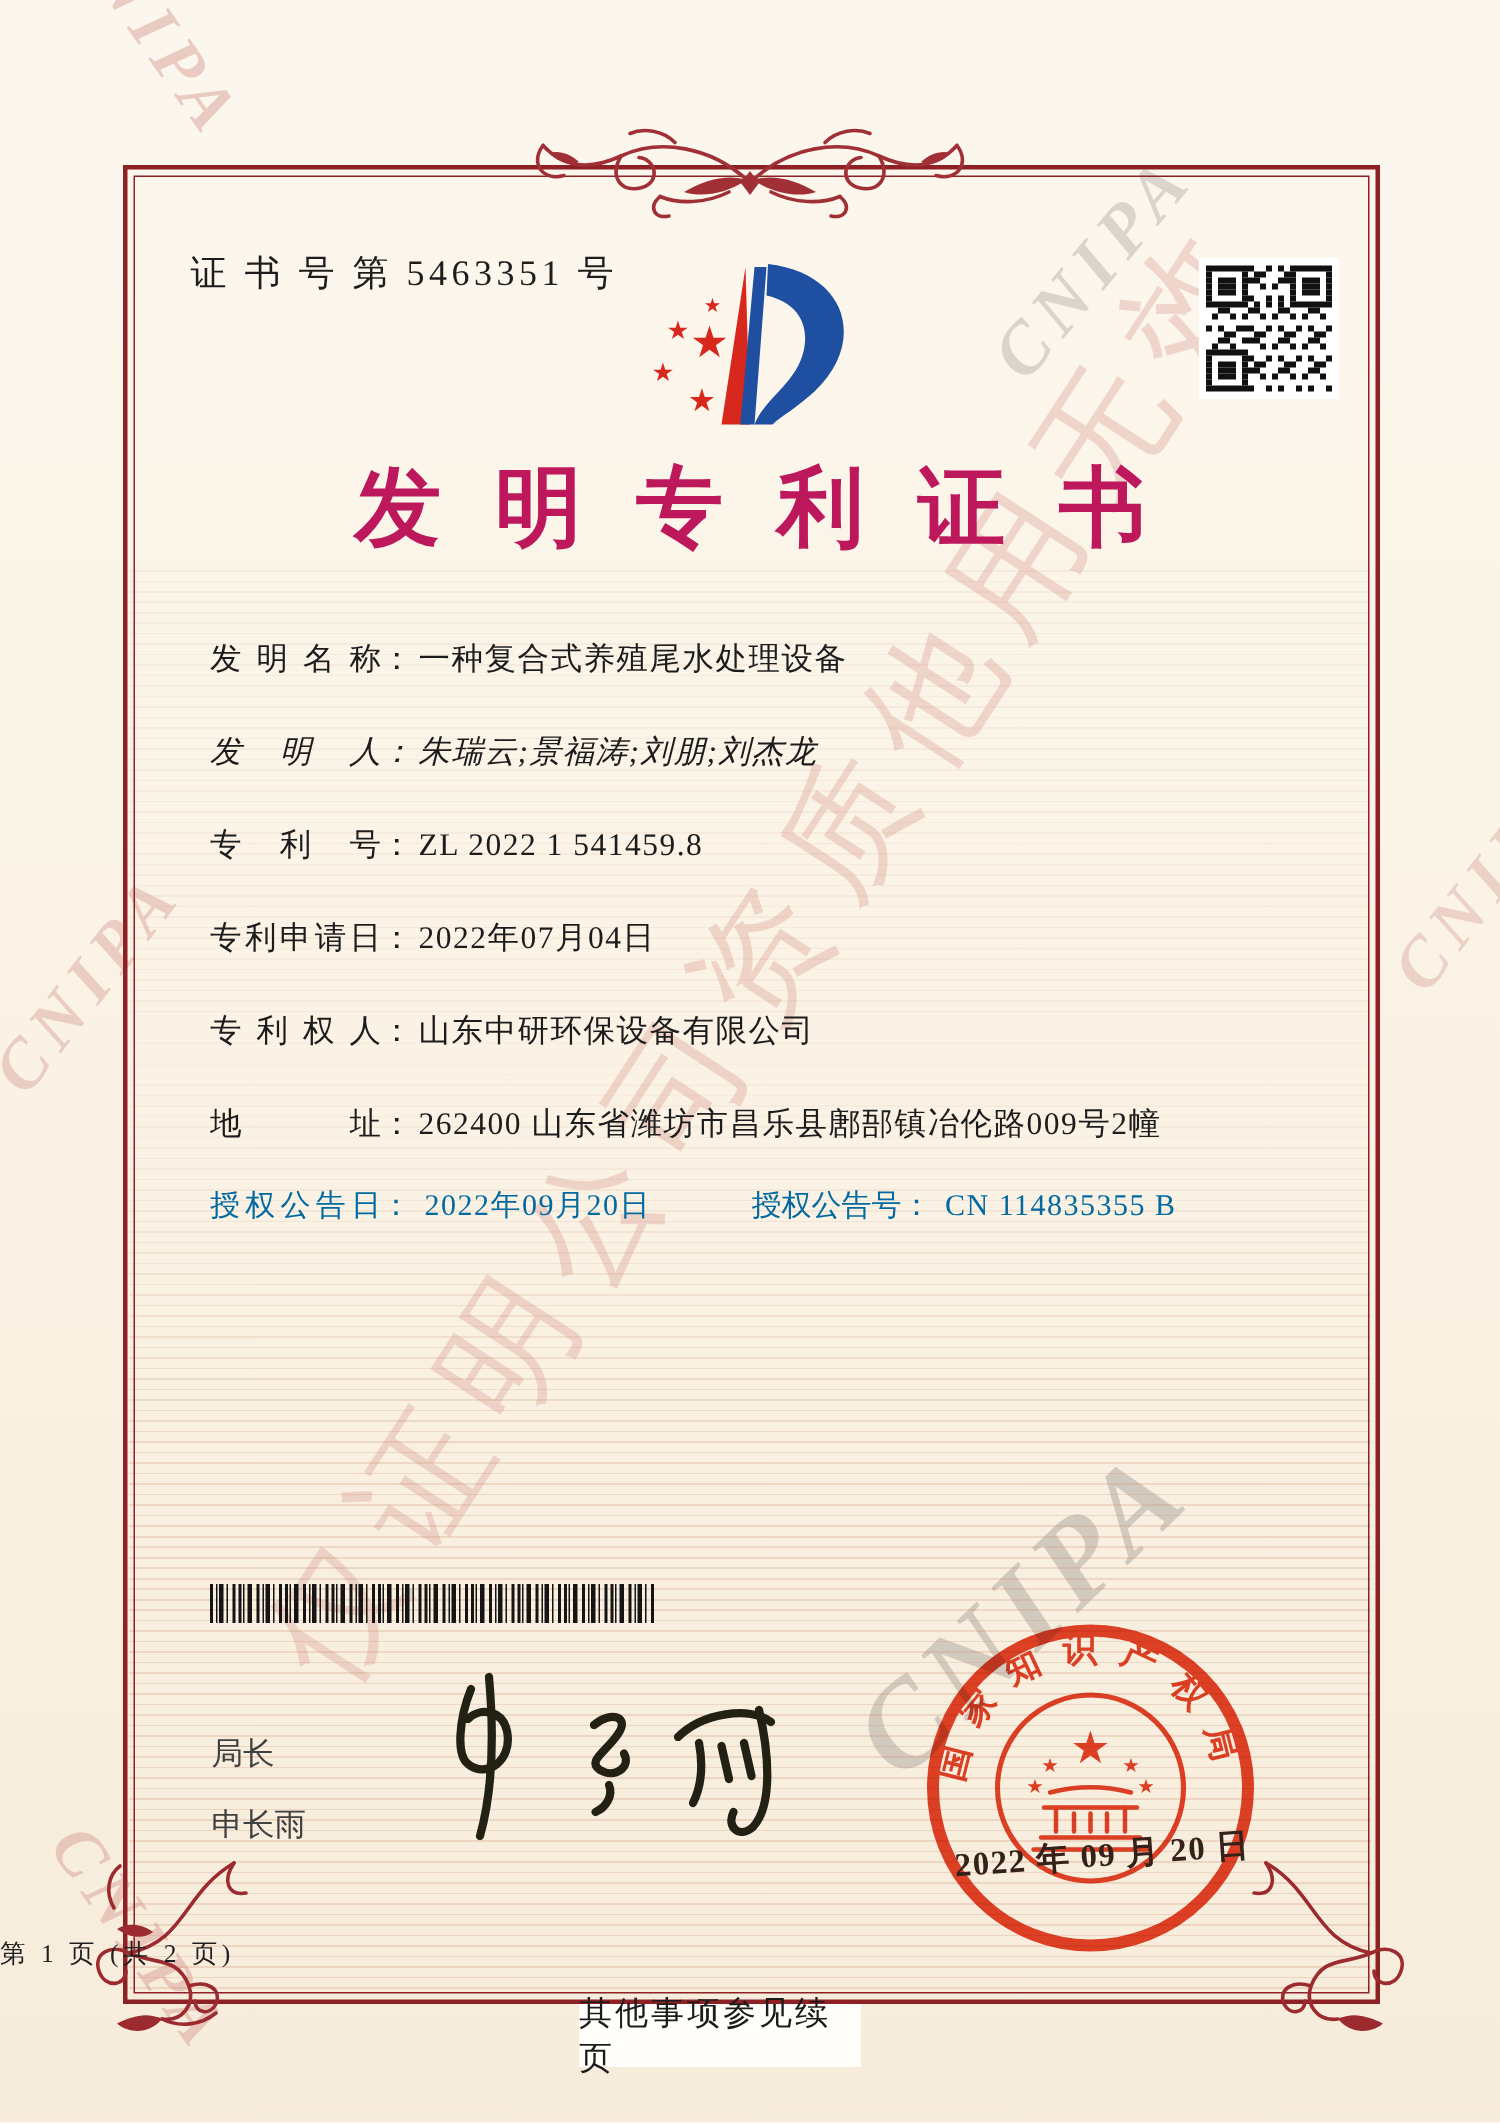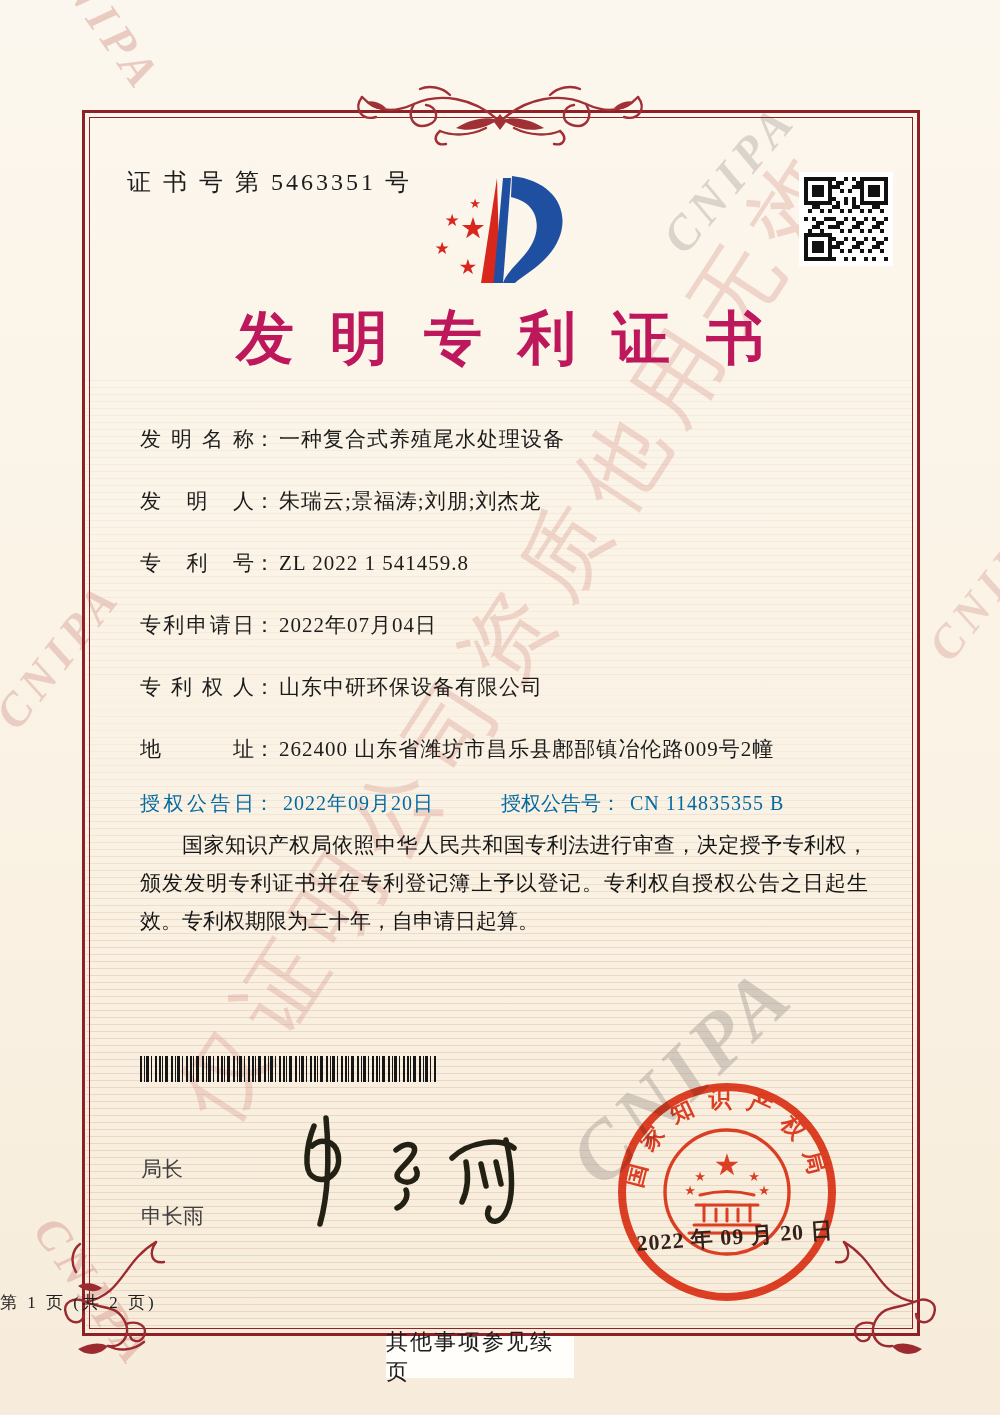--- a/index.html
+++ b/index.html
@@ -326,36 +326,35 @@
     <rect x="53" y="85" width="4" height="4" fill="#111"></rect>
     <rect x="65" y="85" width="4" height="4" fill="#111"></rect>
     <rect x="73" y="85" width="4" height="4" fill="#111"></rect>
     <rect x="85" y="85" width="4" height="4" fill="#111"></rect>
   </svg>
 
 <div class="title">发明专利证书</div>
 
 <div id="fields">
     <div class="frow" style="top: 425px;"><span class="flabel">发明名称</span><span class="fcolon">：</span><span class="fvalue">一种复合式养殖尾水处理设备</span></div>
-    <div class="frow" style="top: 487px;"><span class="flabel">发明人</span><span class="fcolon">：</span><span class="fvalue">朱瑞云;景福涛;刘朋;刘杰龙</span></div>
+    <div class="frow" style="top: 487px; font-style: italic;"><span class="flabel">发明人</span><span class="fcolon">：</span><span class="fvalue">朱瑞云;景福涛;刘朋;刘杰龙</span></div>
     <div class="frow" style="top: 549px;"><span class="flabel">专利号</span><span class="fcolon">：</span><span class="fvalue">ZL 2022 1 541459.8</span></div>
     <div class="frow" style="top: 611px;"><span class="flabel">专利申请日</span><span class="fcolon">：</span><span class="fvalue">2022年07月04日</span></div>
     <div class="frow" style="top: 673px;"><span class="flabel">专利权人</span><span class="fcolon">：</span><span class="fvalue">山东中研环保设备有限公司</span></div>
     <div class="frow" style="top: 735px;"><span class="flabel">地址</span><span class="fcolon">：</span><span class="fvalue">262400 山东省潍坊市昌乐县鄌郚镇冶伦路009号2幢</span></div>
   </div>
 
 <div class="grant-row">
   <span><span class="flabel">授权公告日</span><span class="fcolon">：</span></span>
   <span class="fvalue">2022年09月20日</span>
   <span class="grant2"><span>授权公告号</span><span class="fcolon">：</span></span>
   <span class="fvalue">CN 114835355 B</span>
 </div>
 
 <div class="paras" id="paras">
-    <p>国家知识产权局依照中华人民共和国专利法进行审查，决定授予专利权，颁发发明专利证书并在专利登记簿上予以登记。专利权自授权公告之日起生效。专利权期限为二十年，自申请日起算。</p>
   </div>
 
 <svg id="barcode" width="302" height="26" viewBox="0 0 302 26">
     <rect x="0" y="0" width="2" height="26" fill="#151515"></rect>
     <rect x="4" y="0" width="1" height="26" fill="#151515"></rect>
     <rect x="6" y="0" width="3" height="26" fill="#151515"></rect>
     <rect x="11" y="0" width="1" height="26" fill="#151515"></rect>
     <rect x="15" y="0" width="2" height="26" fill="#151515"></rect>
     <rect x="19" y="0" width="2" height="26" fill="#151515"></rect>
     <rect x="22" y="0" width="1" height="26" fill="#151515"></rect>

